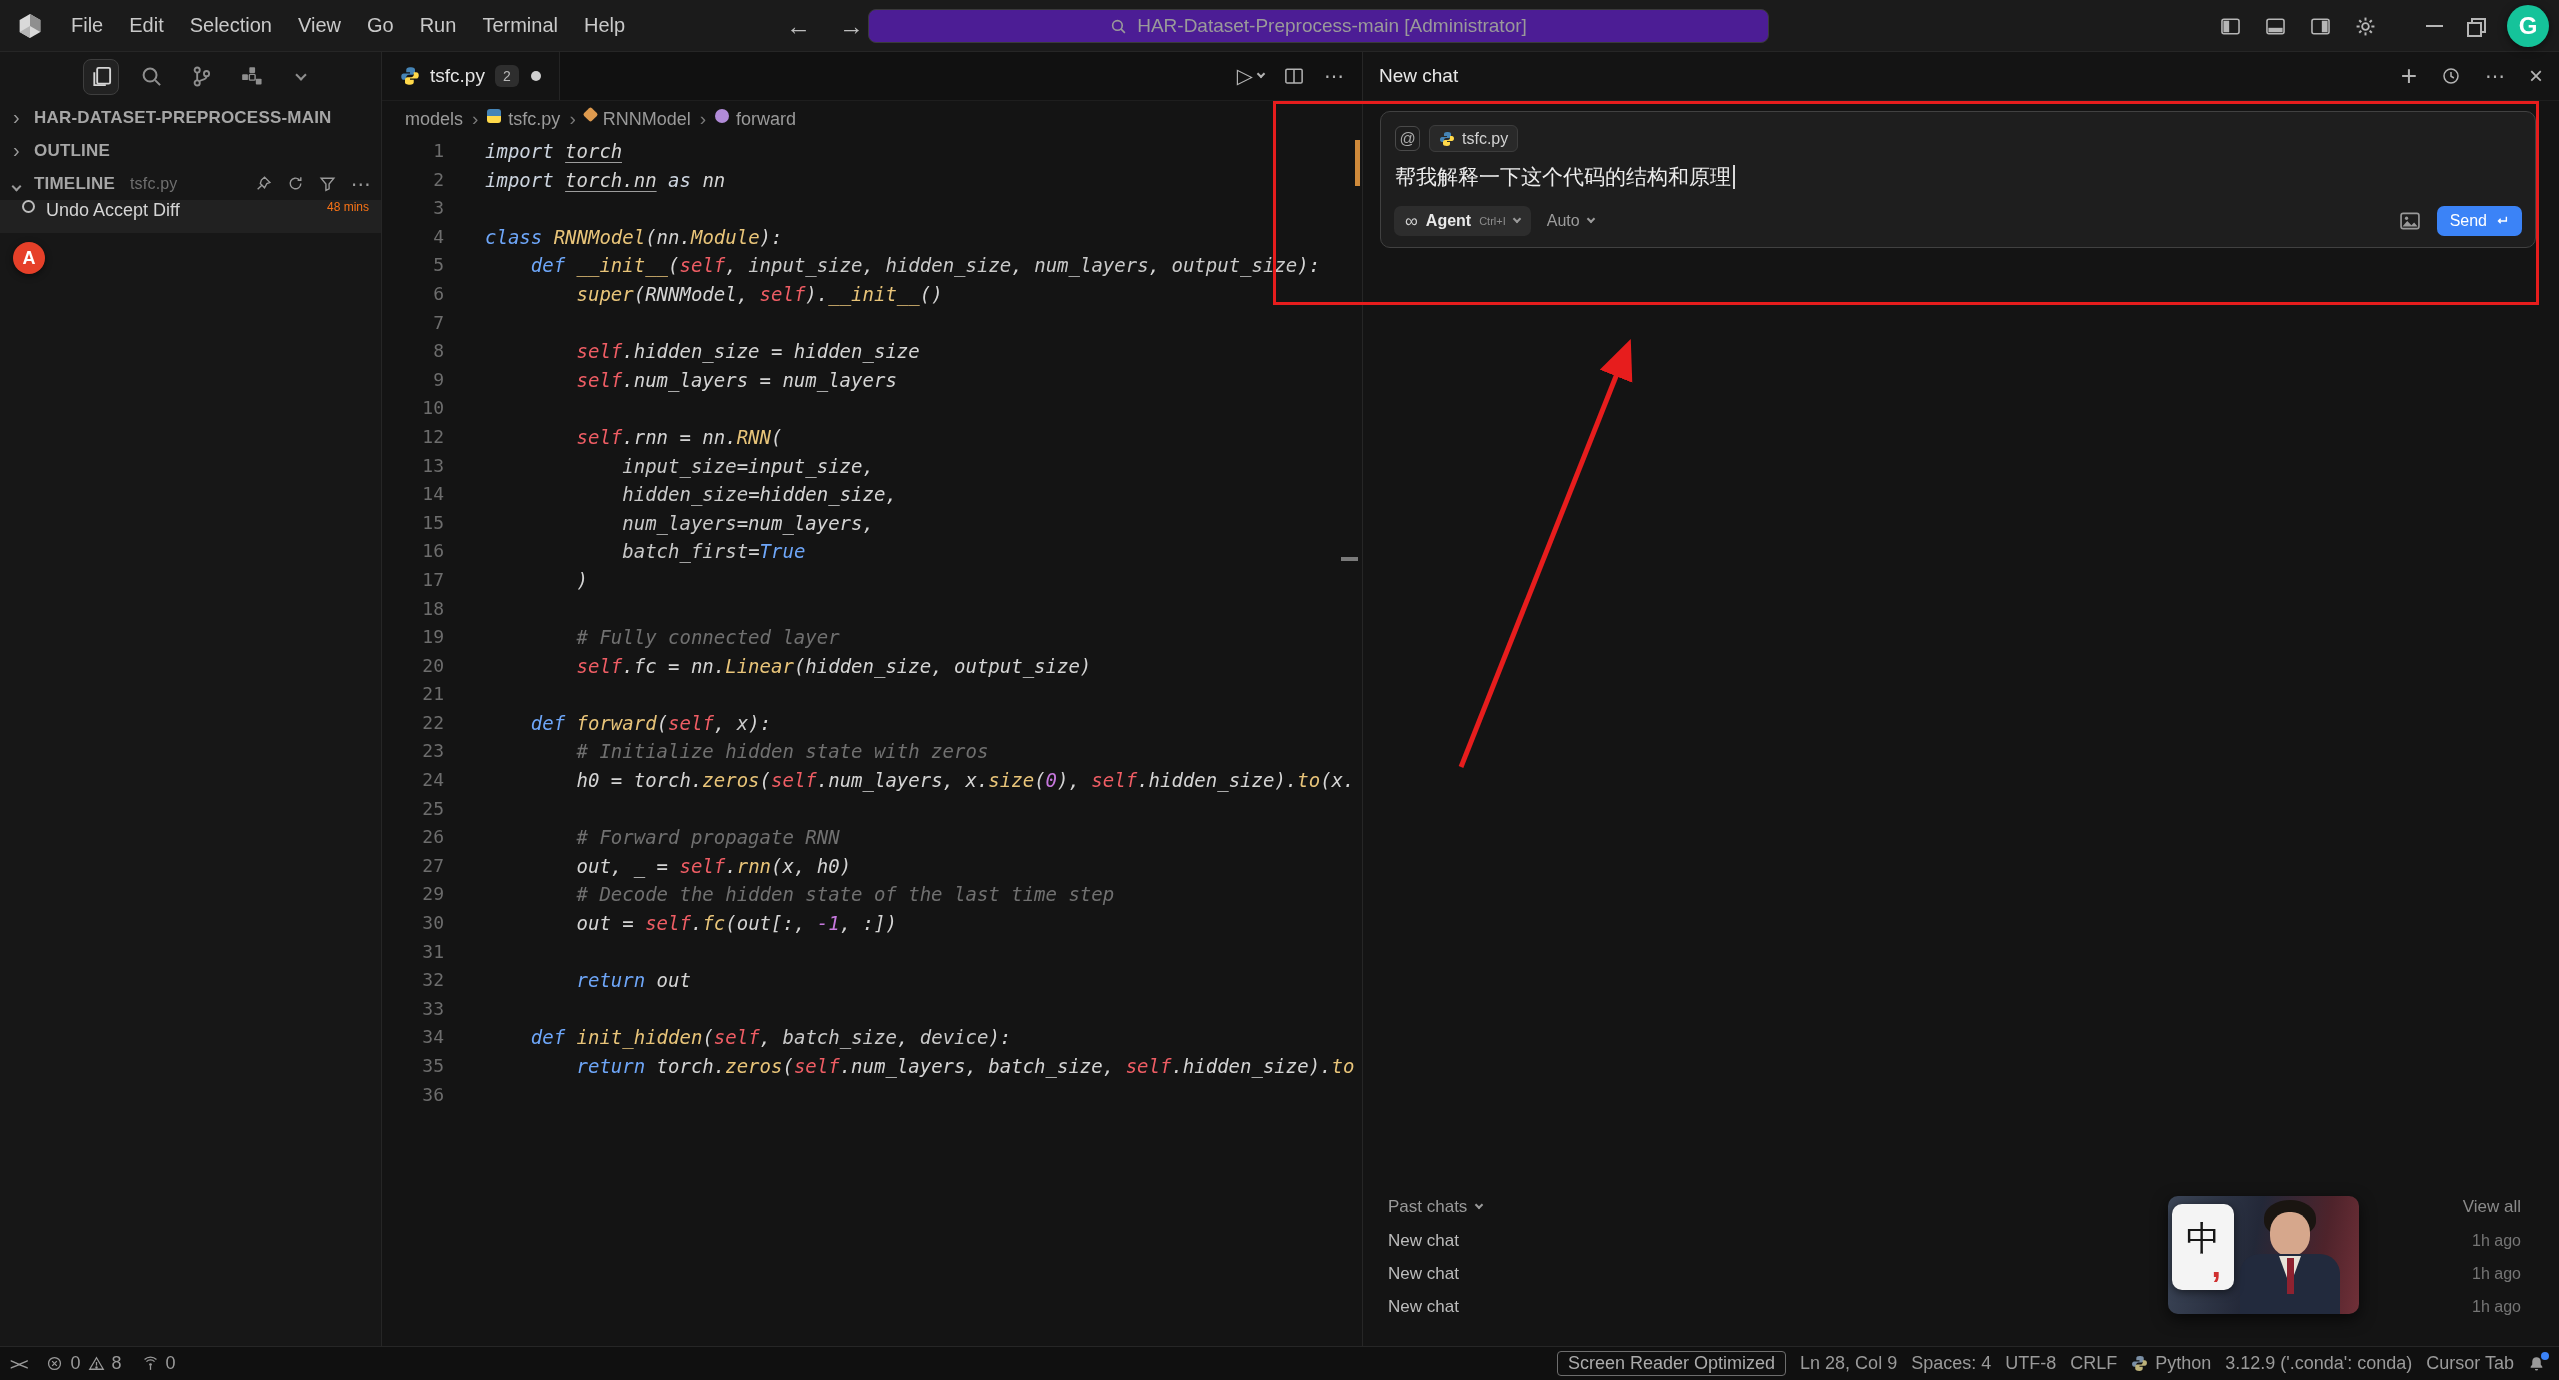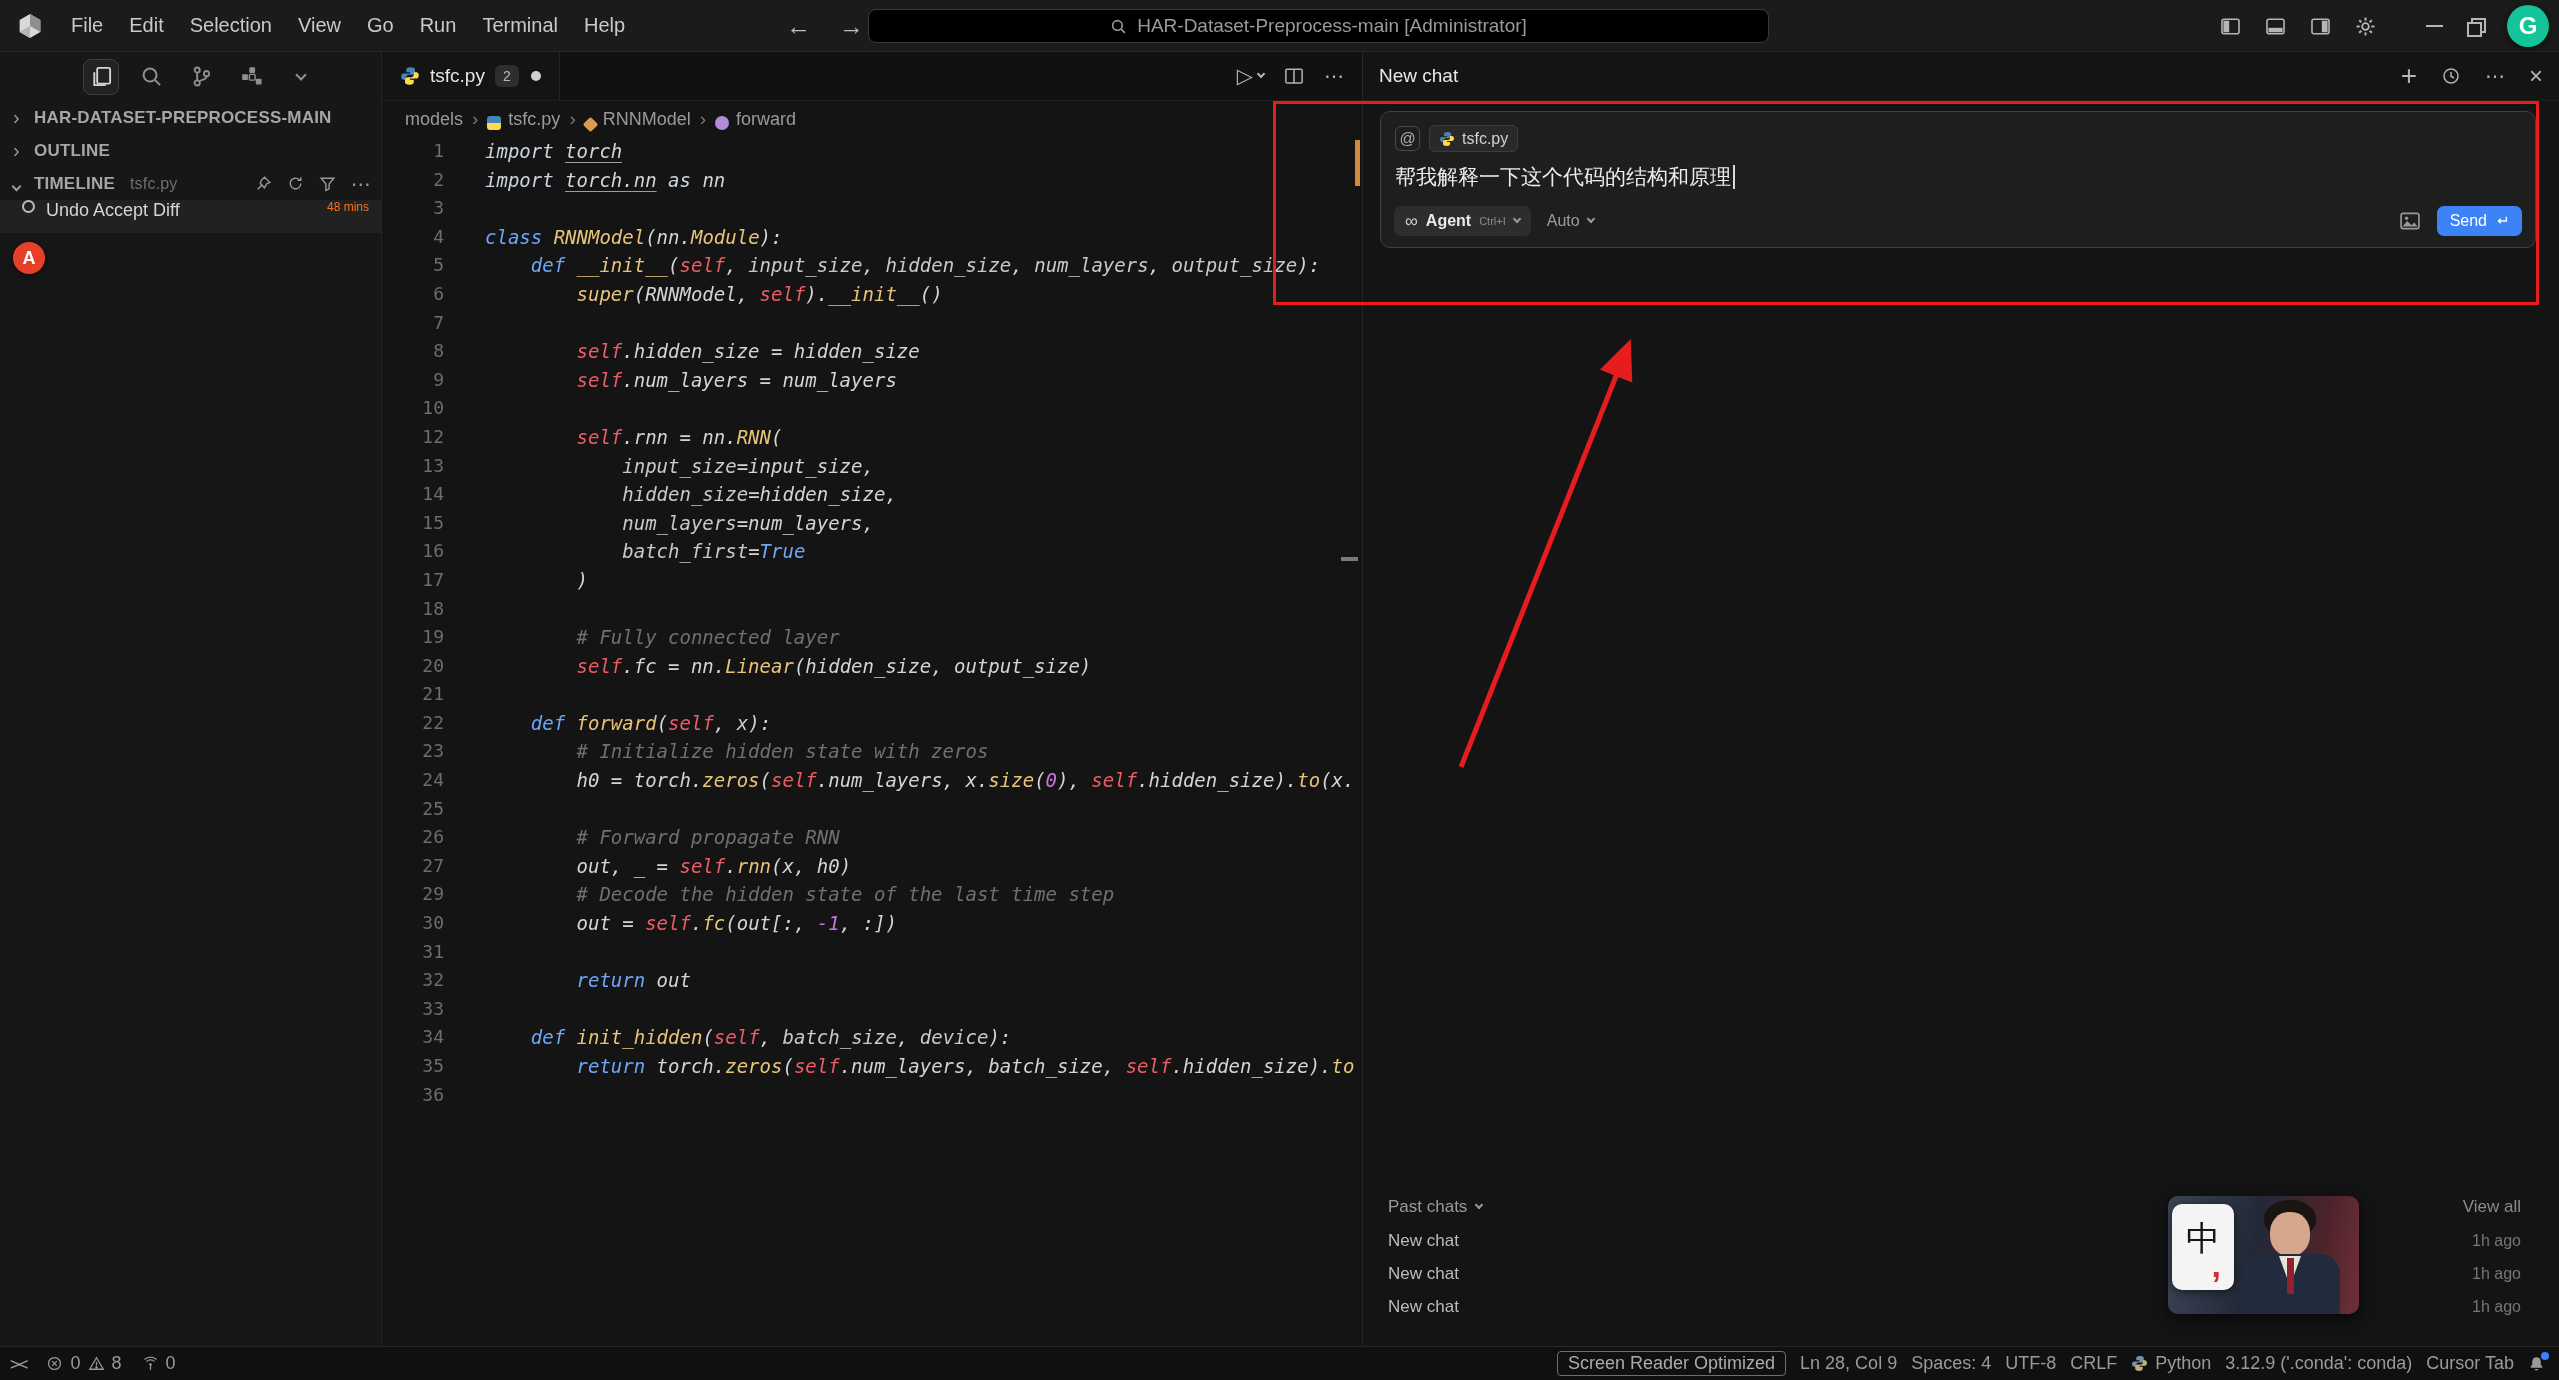--- a/index.html
+++ b/index.html
@@ -6,21 +6,21 @@
   html,body{background:#000}
   .app{position:relative;width:2559px;height:1380px;background:#141414;font-family:"Liberation Sans",sans-serif;color:#cccccc;overflow:hidden}
   svg{display:block}
 
   
   .titlebar{position:absolute;top:0;left:0;right:0;height:52px;background:#1b1b1b;border-bottom:1px solid #262626;display:flex;align-items:center;z-index:5}
   .logo{width:28px;height:28px;margin:0 14px 0 16px;flex:none}
   .menu-bar{display:flex;align-items:center;font-size:20px;color:#c9c9c9}
   .menu-item{padding:5px 13px;border-radius:6px;cursor:default}
   .nav-group{position:absolute;left:786px;top:0;height:52px;display:flex;align-items:center;gap:28px;font-size:25px;color:#bdbdbd}
-  .search-pill{position:absolute;left:868px;top:9px;width:901px;height:34px;background:#000000;border:1px solid #3a3a3a;border-radius:8px;display:flex;align-items:center;justify-content:center;gap:10px;color:#9a9a9a;font-size:19px}
+  .search-pill{position:absolute;left:868px;top:9px;width:901px;height:34px;background:#4c1d95;border:1px solid #3a3a3a;border-radius:8px;display:flex;align-items:center;justify-content:center;gap:10px;color:#9a9a9a;font-size:19px}
   .tb-right{position:absolute;right:0;top:0;height:52px;display:flex;align-items:center;gap:24px;padding-right:10px;color:#b6b6b6}
   .tb-ic{width:21px;height:21px}
   .win-min{width:17px;height:2px;background:currentColor;margin-left:26px}
   .win-restore{position:relative;width:16px;height:16px}
   .win-restore::before{content:"";position:absolute;left:4px;top:0;width:11px;height:11px;border:2px solid currentColor}
   .win-restore::after{content:"";position:absolute;left:0;top:4px;width:11px;height:11px;border:2px solid currentColor;background:#1b1b1b}
   .grammarly{width:42px;height:42px;border-radius:50%;background:#15c39a;color:#fff;display:flex;align-items:center;justify-content:center;font-size:24px;font-weight:bold;box-shadow:0 2px 8px rgba(0,0,0,.5)}
 
   
   .main{position:absolute;top:52px;left:0;right:0;bottom:34px;display:flex}
@@ -50,21 +50,21 @@
   .editor{flex:1;min-width:0;background:#141414;position:relative}
   .tabbar{height:49px;background:#111;border-bottom:1px solid #1e1e1e;display:flex;align-items:stretch}
   .tab{display:flex;align-items:center;gap:10px;padding:0 18px;background:#141414;border-right:1px solid #242424;color:#e4e4e4;font-size:19px}
   .tab-ic svg{width:20px;height:20px}
   .tab-badge{min-width:24px;height:22px;border-radius:6px;background:#2e2e2e;color:#b9b9b9;font-size:14px;display:flex;align-items:center;justify-content:center;padding:0 6px}
   .tab-dot{width:10px;height:10px;border-radius:50%;background:#cfcfcf;margin-left:2px}
   .tab-actions{margin-left:auto;display:flex;align-items:center;gap:20px;padding-right:18px;color:#b3b3b3;font-size:21px}
   .tab-actions svg{width:20px;height:20px}
   .run-wrap{display:flex;align-items:center;gap:5px}
   .breadcrumbs{height:36px;display:flex;align-items:center;gap:9px;padding-left:23px;font-size:18px;color:#9a9a9a}
-  .crumb{display:flex;align-items:flex-end;gap:7px}
+  .crumb{display:flex;align-items:flex-start;gap:7px}
   .crumb-sep{color:#7a7a7a;font-size:19px}
   .crumb-ic{width:14px;height:14px;flex:none}
   .ci-py{background:linear-gradient(180deg,#4584b6 50%,#ffd94a 50%);border-radius:3px}
   .ci-cls{background:#de9a4e;transform:rotate(45deg);width:11px;height:11px;border-radius:2px}
   .ci-fn{background:#b18bd8;border-radius:50%}
   .codewrap{position:absolute;top:85px;left:0;right:0;bottom:0;overflow:hidden;font-family:"DejaVu Sans Mono",monospace;font-size:19px;line-height:28.6px;font-style:italic}
   .code-line{height:28.6px;display:flex;white-space:pre}
   .code-line.current{background:rgba(255,255,255,.055)}
   .code-line.current .ln{color:#c9c9c9}
   .ln{flex:none;width:62px;text-align:right;color:#6d6d6d;font-style:normal;font-size:18px}

